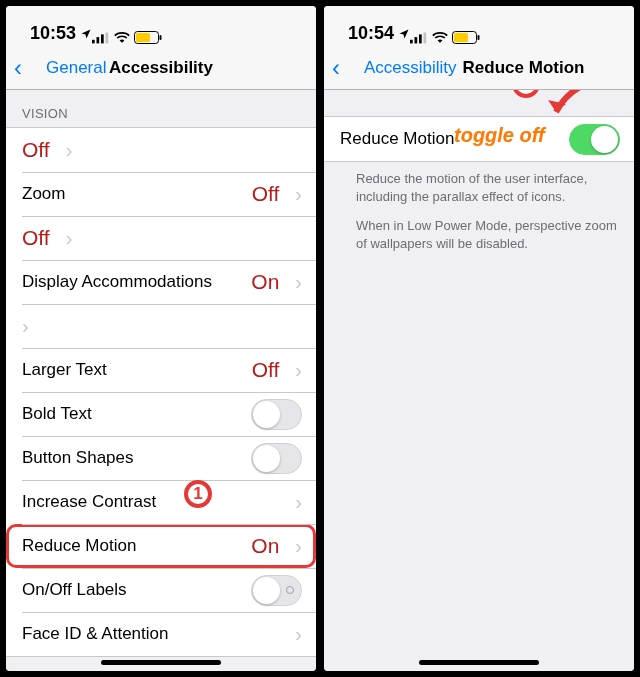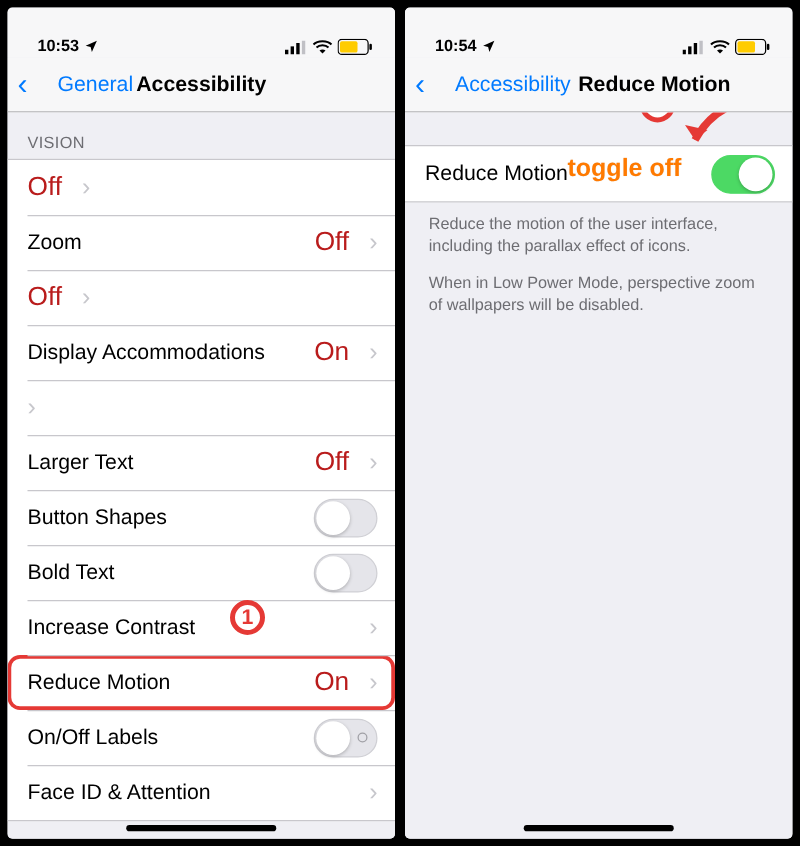--- a/index.html
+++ b/index.html
@@ -31,23 +31,22 @@
     overflow: hidden;
     position: relative;
     display: flex;
     flex-direction: column;
   }
   
   .status-bar {
     height: 40px;
     display: flex;
     align-items: flex-end;
-    justify-content: space-between;
     padding: 0 18px 2px 24px;
-    font-size: 13px;
+    font-size: 18px;
     font-weight: 600;
     background: #f7f7f8;
   }
   .status-left { display:flex; align-items:center; gap:4px;}
   .status-right { display:flex; align-items:center; gap:4px;}
   .status-right svg { display:block; }
   
   .nav-bar {
     height: 44px;
     background: #f7f7f8;
@@ -107,21 +106,21 @@
     background:#fff; box-shadow:0 1px 3px rgba(0,0,0,0.25);
   }
   .toggle.on .knob { left:auto; right:1px; }
   .toggle.offlabel .knob::after {
     content:""; position:absolute; right:-14px; top:50%; transform:translateY(-50%);
     width:6px; height:6px; border:1px solid #a0a0a5; border-radius:50%;
   }
   
   .footer-text {
     font-size:13px; color:#6d6d72;
-    padding: 8px 16px 10px 19px;
+    padding: 8px 16px 10px 32px;
     line-height:1.35;
   }
   
   .home-indicator {
     position:absolute; bottom:6px; left:50%; transform:translateX(-50%);
     width:120px; height:5px; border-radius:3px; background:#000;
   }
   
   .ann { position:absolute; pointer-events:none; z-index:10; }
   .circle-num {
@@ -200,27 +199,27 @@
           </div>
         <div class="row">
             <span class="disclosure">›</span>
           </div>
         <div class="row">
             <span class="label">Larger Text</span>
             <span class="value">Off</span>
             <span class="disclosure">›</span>
           </div>
         <div class="row">
-            <span class="label">Button Shapes</span>
+            <span class="label">Bold Text</span>
             <span class="toggle">
               <span class="knob"></span>
             </span>
           </div>
         <div class="row">
-            <span class="label">Bold Text</span>
+            <span class="label">Button Shapes</span>
             <span class="toggle">
               <span class="knob"></span>
             </span>
           </div>
         <div class="row">
             <span class="label">Increase Contrast</span>
             <span class="disclosure">›</span>
           </div>
         <div class="row highlight">
             <span class="label">Reduce Motion</span>
@@ -293,21 +292,21 @@
             </span>
         </div>
       </div>
       <div class="footer-text">Reduce the motion of the user interface, including the parallax effect of icons.</div>
       <div class="footer-text" style="padding-top:2px">When in Low Power Mode, perspective zoom of wallpapers will be disabled.</div>
 
 
       <div class="ann" style="top:-20px; left:188px;">
         <div class="circle-num">2</div>
       </div>
-      <div class="ann ann-text" style="top:34px; left:130px;">toggle off</div>
+      <div class="ann ann-text" style="top:34px; left:130px;font-style:italic;">toggle off</div>
       <div class="ann arrow" style="top:-16px; left:218px;">
         <svg width="90" height="60" viewBox="0 0 90 60">
           <path d="M80 10 C 60 2, 30 8, 14 38"></path>
           <polygon points="14,38 6,26 24,30"></polygon>
         </svg>
       </div>
 
       <div class="home-indicator"></div>
     </div>
   </div>

